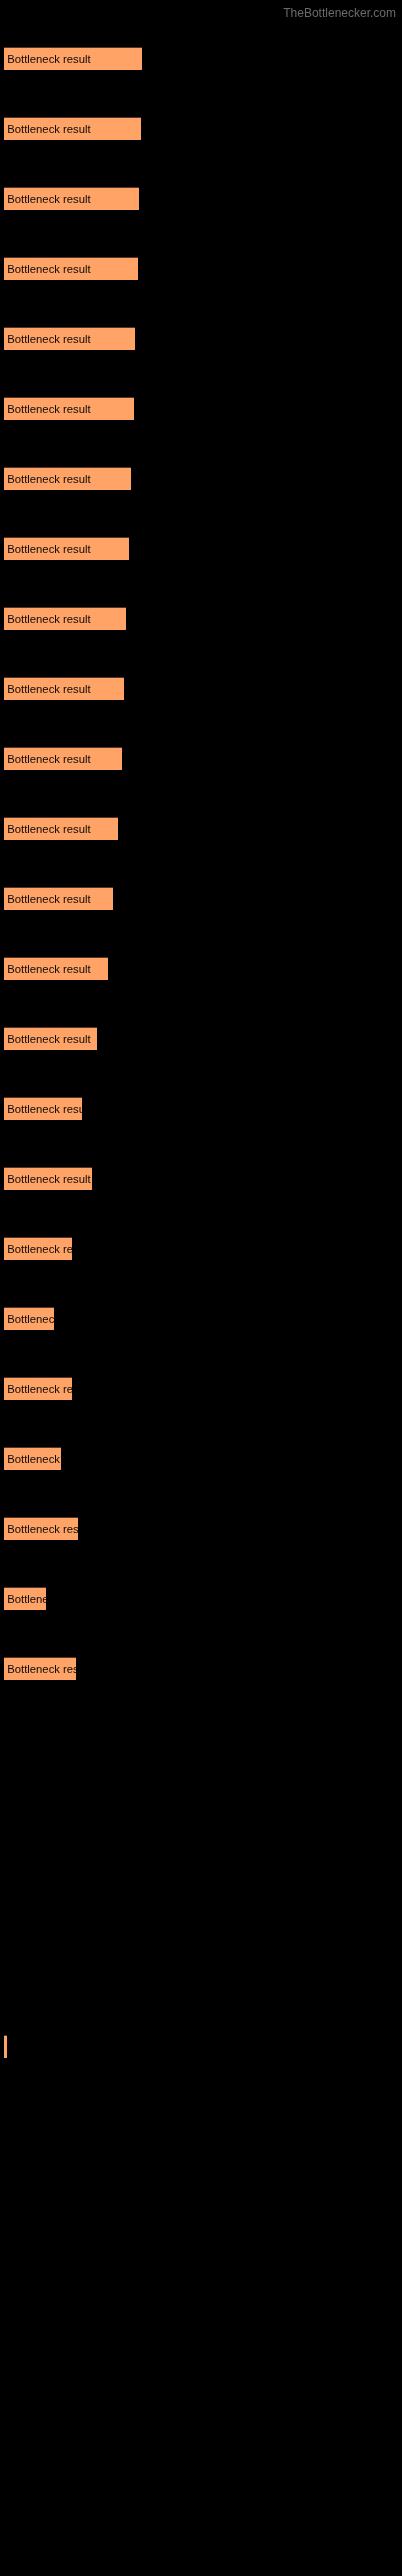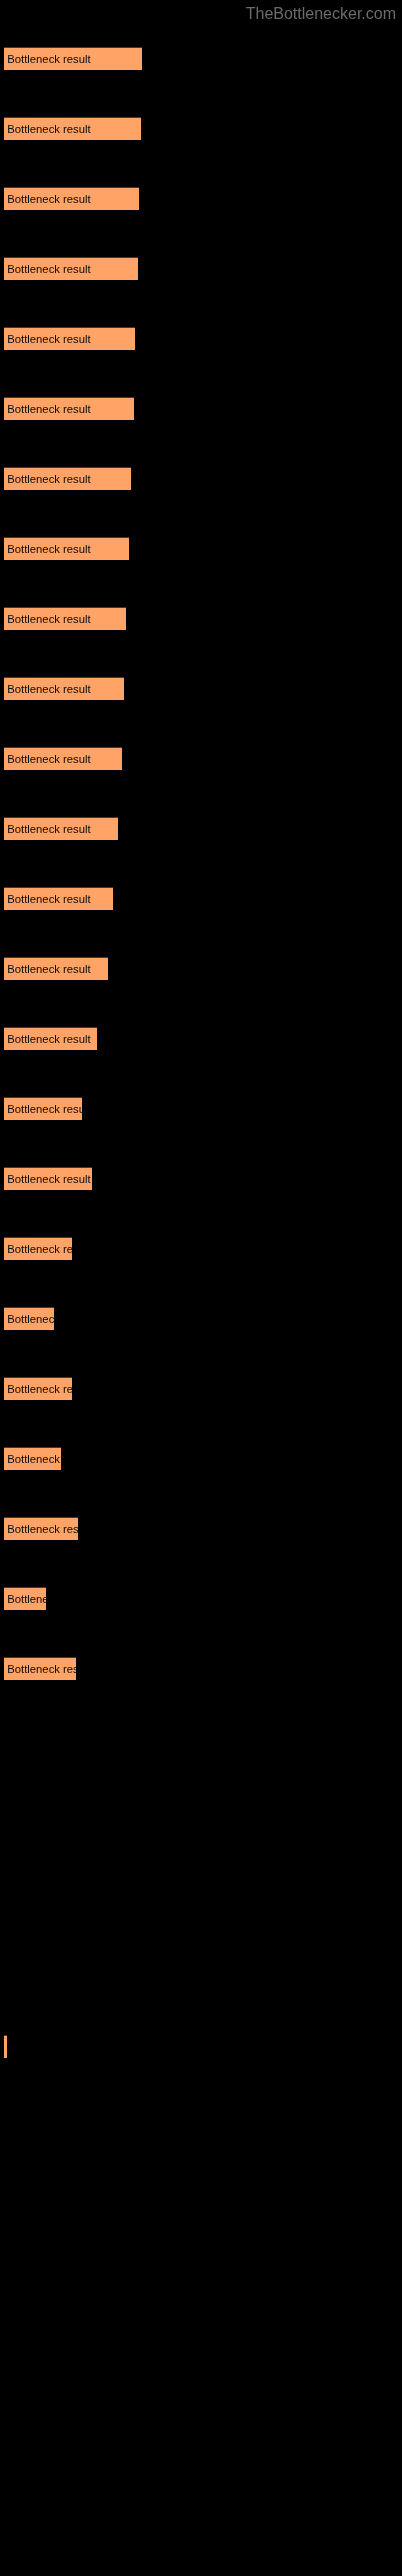--- a/index.html
+++ b/index.html
@@ -16,21 +16,21 @@
     -webkit-font-smoothing: antialiased;
   }
 
   .site-title {
     position: absolute;
     top: 0px;
     left: 0px;
     width: 396px;
     text-align: right;
     font-family: "Liberation Sans", sans-serif;
-    font-size: 16px;
+    font-size: 12px;
     line-height: 27px;
     color: #6b6b6b;
     letter-spacing: 0px;
     white-space: nowrap;
   }
 
   .chart {
     position: absolute;
     top: 0;
     left: 0;

